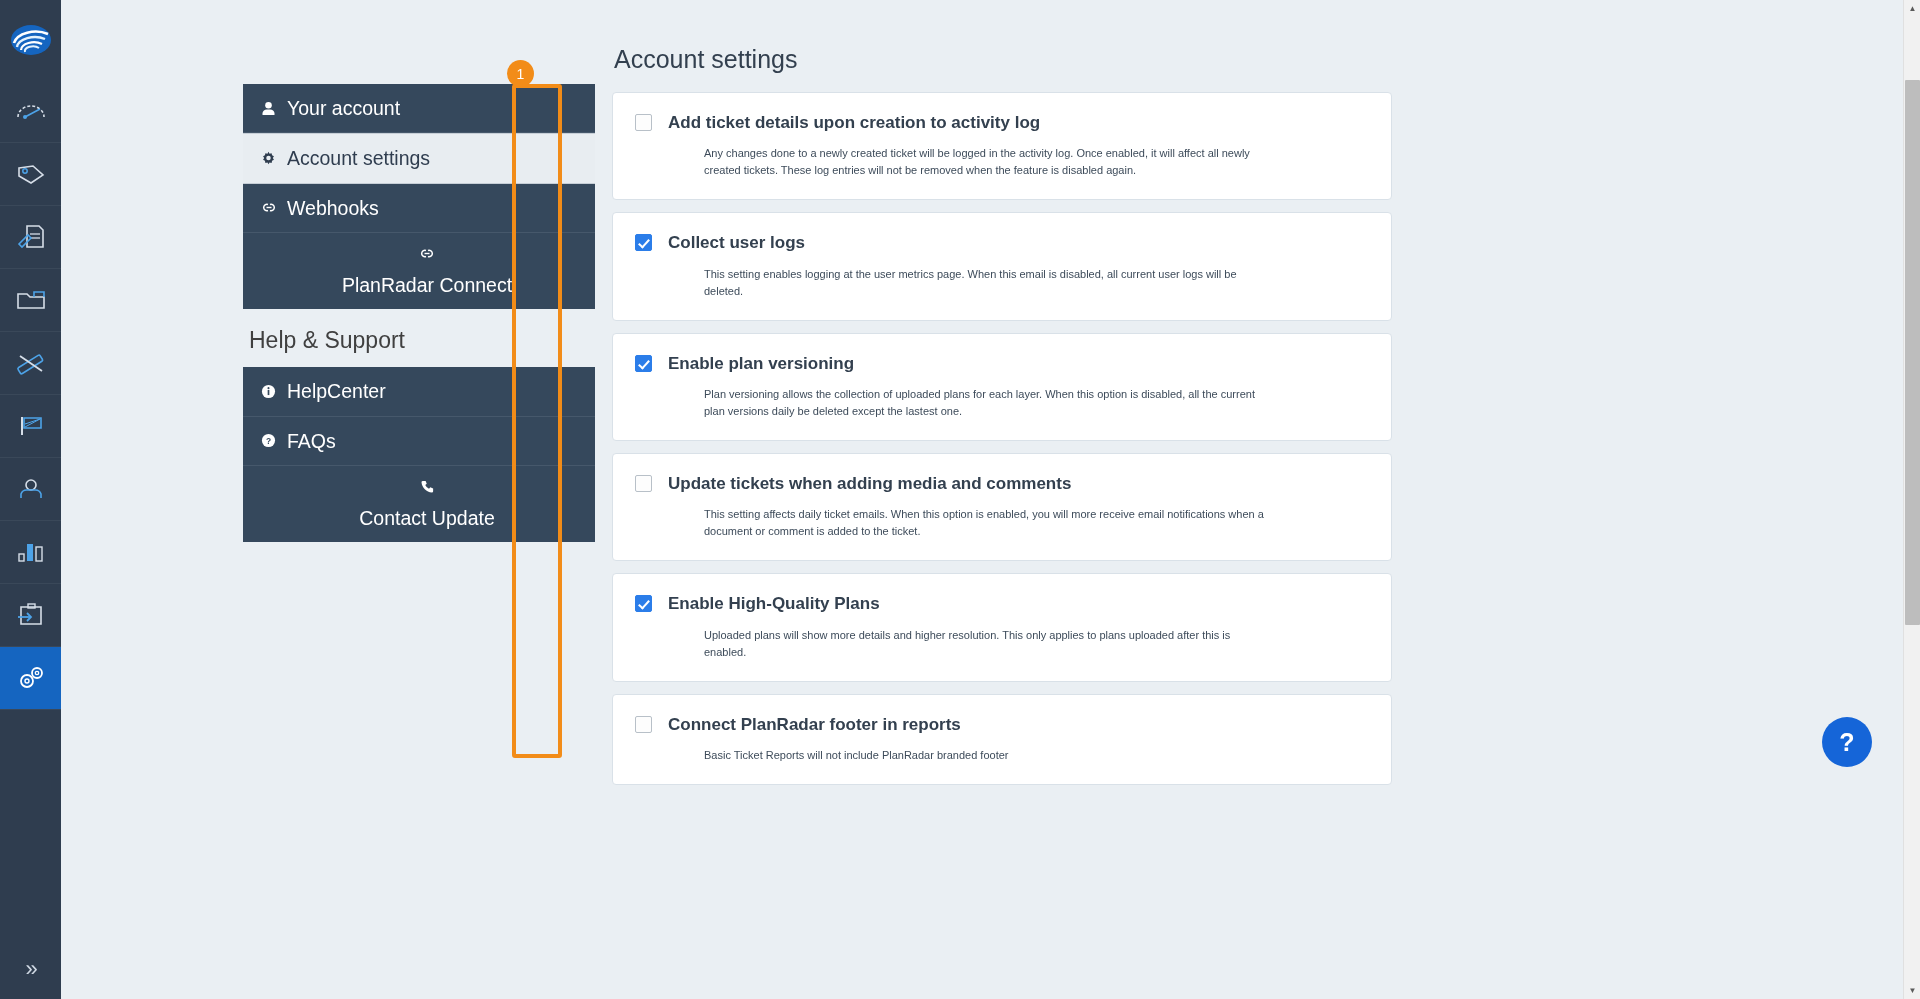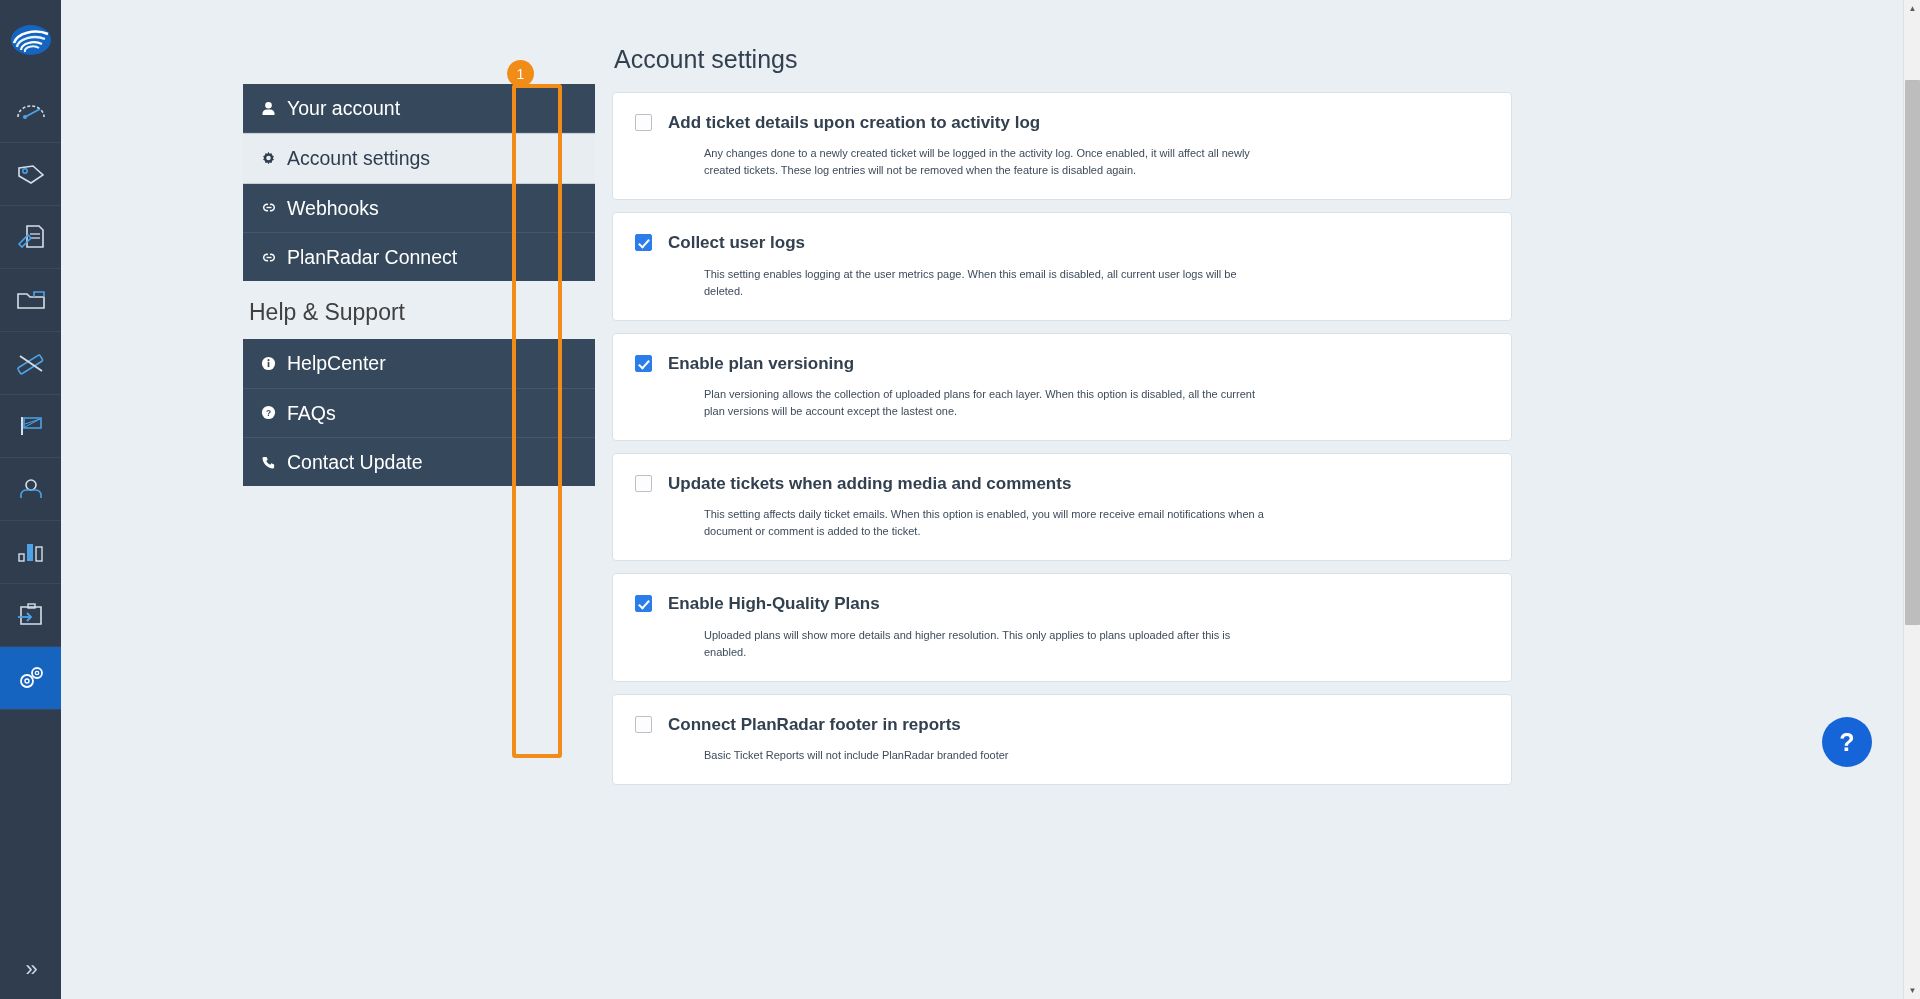--- a/index.html
+++ b/index.html
@@ -43,21 +43,21 @@
   .menu-item {
     background: #35485c;
     color: #ffffff;
     font-size: 19.5px;
     padding: 11px 0 11px 16px;
     border-bottom: 1px solid #46586b;
     display: flex; align-items: center; gap: 9px;
     cursor: pointer;
     line-height: 1.35;
   }
-  .menu-item:last-child { border-bottom: none; }
+  .menu-item:last-child { border-bottom: none; flex-direction: column; }
   .menu-item.selected {
     background: #e8edf1;
     color: #2f3d4f;
     border-top: 1px solid #c6ced6;
     border-bottom: 1px solid #c6ced6;
   }
   .menu-item .mi-icon {
     width: 19px; display: inline-flex; align-items: center; justify-content: center;
     flex: 0 0 19px;
   }
@@ -66,21 +66,21 @@
     font-size: 23px;
     padding: 18px 0 13px 6px;
   }
 
   
   .main { position: absolute; left: 612px; top: 0; width: 1180px; height: 999px; }
   .page-title {
     font-size: 25px; color: #33404f; font-weight: 400;
     margin: 45px 0 18px 2px;
   }
-  .cards { width: 900px; }
+  .cards { width: 780px; }
   .card {
     background: #ffffff;
     border: 1px solid #d9e1e8;
     border-radius: 4px;
     margin-bottom: 12px;
     padding: 18px 22px 20px 22px;
   }
   .card-head { display: flex; align-items: flex-start; gap: 16px; }
   .cb {
     width: 17px; height: 17px; flex: 0 0 17px;
@@ -370,21 +370,21 @@
           <div class="card-title">Collect user logs</div>
         </div>
         <div class="card-desc">This setting enables logging at the user metrics page. When this email is disabled, all current user logs will be deleted.</div>
       </div>
 
       <div class="card">
         <div class="card-head">
           <div class="cb checked"></div>
           <div class="card-title">Enable plan versioning</div>
         </div>
-        <div class="card-desc">Plan versioning allows the collection of uploaded plans for each layer. When this option is disabled, all the current plan versions will be account except the lastest one.</div>
+        <div class="card-desc">Plan versioning allows the collection of uploaded plans for each layer. When this option is disabled, all the current plan versions daily be deleted except the lastest one.</div>
       </div>
 
       <div class="card">
         <div class="card-head">
           <div class="cb"></div>
           <div class="card-title">Update tickets when adding media and comments</div>
         </div>
         <div class="card-desc">This setting affects daily ticket emails. When this option is enabled, you will more receive email notifications when a document or comment is added to the ticket.</div>
       </div>
 

